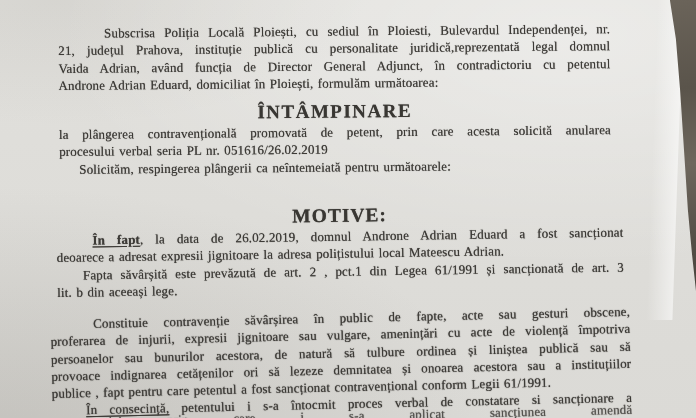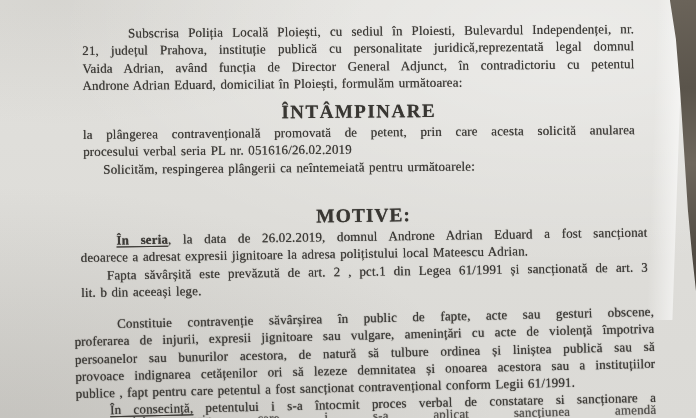--- a/index.html
+++ b/index.html
@@ -16,21 +16,21 @@
     position:absolute;top:0;right:18px;width:26px;height:320px;
     background:linear-gradient(to right, rgba(255,255,255,0), rgba(255,255,255,0.55));
     transform:skewX(-2deg);
   }
   .bg-wedge{
     position:absolute;top:0;right:0;width:30px;height:300px;
     background:linear-gradient(172deg,#6b645a 0%,#5a544b 30%,#6e675d 55%,#554f47 80%,#46413a 100%);
     clip-path:polygon(13% 0,100% 0,100% 97%,87% 85%,73% 70%,60% 50%,47% 30%,33% 13%);
     filter:blur(0.4px);
   }
-  .doc{position:absolute;inset:0;color:#3d3b37;margin-left:24px;}
+  .doc{position:absolute;inset:0;color:#3d3b37;}
   section{position:absolute;}
   #sec1{left:58px;top:25px;width:552px;transform:rotate(-0.5deg);transform-origin:0 0;
         text-shadow:0 0 0.7px rgba(61,59,55,0.85);}
   #sec2{left:56px;top:208px;width:567px;transform:rotate(-0.85deg);transform-origin:0 0;
         text-shadow:0 0 0.8px rgba(61,59,55,0.9);}
   #sec3{left:50px;top:316px;width:580px;transform:rotate(-1.3deg);transform-origin:0 0;
         text-shadow:0 0 1.1px rgba(55,53,50,0.95);}
   .line{
     font-size:13px;line-height:17.3px;height:17.3px;overflow:hidden;
     letter-spacing:0.15px;word-spacing:1px;
@@ -78,21 +78,21 @@
         <div class="line last">procesului verbal seria PL nr. 051616/26.02.2019</div>
       </div>
       <div class="para">
         <div class="line last ind20">Solicităm, respingerea plângerii ca neîntemeiată pentru următoarele:</div>
       </div>
     </section>
 
     <section id="sec2">
       <h2 class="title t2">MOTIVE:</h2>
       <div class="para gap15">
-        <div class="line ind36"><span class="lead-emph">În seria</span><span>, la data de 26.02.2019, domnul Androne Adrian Eduard a fost sancționat</span></div>
+        <div class="line ind36"><span class="lead-emph">În fapt</span><span>, la data de 26.02.2019, domnul Androne Adrian Eduard a fost sancționat</span></div>
         <div class="line last">deoarece a adresat expresii jignitoare la adresa polițistului local Mateescu Adrian.</div>
       </div>
       <div class="para">
         <div class="line ind26">Fapta săvârșită este prevăzută de art. 2 , pct.1 din Legea 61/1991 și sancționată de art. 3</div>
         <div class="line last">lit. b din aceeași lege.</div>
       </div>
     </section>
 
     <section id="sec3">
       <div class="para">

